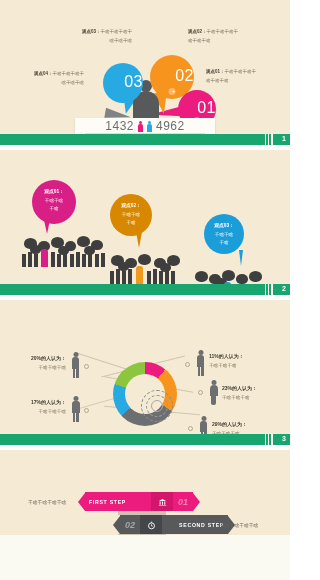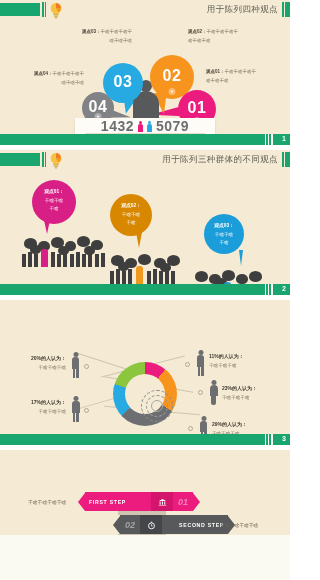--- a/index.html
+++ b/index.html
@@ -34,22 +34,22 @@
 
   .gap{height:5px;background:#ffffff;}
 
   
   .s1-person{position:absolute;left:133px;top:58px;width:26px;height:40px;}
   .s1-person .head{position:absolute;left:7px;top:0;width:12px;height:12px;
                    border-radius:50%;background:#58595b;}
   .s1-person .body{position:absolute;left:0;top:11px;width:26px;height:29px;
                    background:#58595b;border-radius:13px 13px 0 0;}
 
-  .bub{position:absolute;border-radius:50%;color:#fff;font-weight:bold;
-       text-align:center;font-family:"Liberation Sans",sans-serif;}
+  .bub{position:absolute;border-radius:50%;color:#fff;font-weight:normal;
+       text-align:right;font-family:"Liberation Sans",sans-serif;}
   .bub span.num{position:absolute;left:0;right:0;top:50%;transform:translateY(-58%);
                 font-size:16px;letter-spacing:.5px;}
   .bub .plus{position:absolute;left:50%;bottom:4px;transform:translateX(-50%);
              width:7px;height:7px;border-radius:50%;background:rgba(255,255,255,.35);
              font-size:6px;line-height:7px;color:#fff;}
   .tail{position:absolute;width:0;height:0;}
 
   .b03{left:103px;top:41px;width:40px;height:40px;background:#27aae1;}
   .b02{left:150px;top:33px;width:44px;height:44px;background:#f7941e;}
   .b04{left:82px;top:70px;width:32px;height:32px;background:#808285;}
@@ -73,21 +73,21 @@
   .cap .l2{display:block;}
 
   .c03{left:46px;top:6px;width:86px;text-align:right;}
   .c02{left:188px;top:6px;width:90px;text-align:left;}
   .c04{left:4px;top:48px;width:80px;text-align:right;}
   .c01{left:206px;top:46px;width:84px;text-align:left;}
 
   .statbar{position:absolute;left:75px;top:96px;width:140px;height:16px;
            background:#fdfcf7;box-shadow:0 1px 2px rgba(0,0,0,.12);
            display:flex;align-items:center;justify-content:center;gap:4px;}
-  .statbar .n{font-size:14px;color:#6d6e71;font-weight:bold;letter-spacing:.5px;}
+  .statbar .n{font-size:12px;color:#6d6e71;font-weight:normal;letter-spacing:.5px;}
   .fig{width:5px;height:11px;position:relative;}
   .fig i{position:absolute;left:1px;top:0;width:3px;height:3px;border-radius:50%;display:block;}
   .fig u{position:absolute;left:0;top:3.5px;width:5px;height:7.5px;display:block;
          border-radius:2px 2px 0 0;}
   .fig.f i,.fig.f u{background:#ec1c7e;}
   .fig.m i,.fig.m u{background:#27aae1;}
   .statbar-sh{position:absolute;left:85px;top:111px;width:120px;height:4px;
               background:linear-gradient(#e4dcc6,#f5ead3);}
 
   
@@ -143,38 +143,20 @@
   .stepnum{color:rgba(255,255,255,.45);font-size:9px;font-weight:bold;font-style:italic;}
   .s4cap{position:absolute;font-size:4.8px;color:#6b6153;}
   .shadow-tab{position:absolute;background:rgba(0,0,0,.16);}
 </style>
 </head>
 <body>
 
 <div class="deck">
 
   <section class="slide">
-    <div class="hdr">
-      <div class="hdr-green"></div>
-      <div class="hdr-tick"></div>
-      <div class="hdr-tick2"></div>
-      <div class="bulb">
-        <svg viewBox="0 0 14 17" width="14" height="17">
-          <path d="M7 1a5.2 5.2 0 0 0-3 9.5V12h6v-1.5A5.2 5.2 0 0 0 7 1z" fill="#f5c242"></path>
-          <path d="M7 1a5.2 5.2 0 0 1 5 5.2H7z" fill="#f47b20"></path>
-          <path d="M7 6.2h5A5.2 5.2 0 0 1 9.6 10.4z" fill="#f7941e"></path>
-          <rect x="4.4" y="12.2" width="5.2" height="1" fill="#c9a43a"></rect>
-          <rect x="4.8" y="13.7" width="4.4" height="1" fill="#c9a43a"></rect>
-          <rect x="6.3" y="15" width="1.4" height="1.6" fill="#c9a43a"></rect>
-        </svg>
-      </div>
-      <div class="hdr-title">用于陈列四种观点</div>
-      <div class="hdr-right"></div>
-      <div class="hdr-right2"></div>
-    </div>
 
     <div class="slide-body">
 
       <div class="cap c03">
         <b>观点03：</b><span>干啥干啥干啥干</span>
         <span class="l2">啥干啥干啥</span>
       </div>
       <div class="cap c02">
         <b>观点02：</b><span>干啥干啥干啥干</span>
         <span class="l2">啥干啥干啥</span>
@@ -191,24 +173,20 @@
       <div class="tail t04"></div>
       <div class="tail t01"></div>
       <div class="tail t03"></div>
       <div class="tail t02"></div>
 
       <div class="s1-person">
         <div class="head"></div>
         <div class="body"></div>
       </div>
 
-      <div class="bub b04">
-        <span class="num">04</span>
-        <span class="plus">+</span>
-      </div>
       <div class="bub b03">
         <span class="num">03</span>
       </div>
       <div class="bub b02">
         <span class="num">02</span>
         <span class="plus">+</span>
       </div>
       <div class="bub b01">
         <span class="num">01</span>
         <span class="plus">+</span>
@@ -217,54 +195,36 @@
       <div class="statbar">
         <span class="n">1432</span>
         <span class="fig f">
             <i></i>
             <u></u>
           </span>
         <span class="fig m">
             <i></i>
             <u></u>
           </span>
-        <span class="n">5079</span>
+        <span class="n">4962</span>
       </div>
       <div class="statbar-sh"></div>
     </div>
 
     <div class="foot">
       <div class="foot-slot"></div>
       <div class="foot-slot2"></div>
       <div class="foot-slot3"></div>
       <span class="pagenum">1</span>
     </div>
   </section>
 
   <div class="gap"></div>
 
   <section class="slide">
-    <div class="hdr">
-      <div class="hdr-green"></div>
-      <div class="hdr-tick"></div>
-      <div class="hdr-tick2"></div>
-      <div class="bulb">
-        <svg viewBox="0 0 14 17" width="14" height="17">
-          <path d="M7 1a5.2 5.2 0 0 0-3 9.5V12h6v-1.5A5.2 5.2 0 0 0 7 1z" fill="#f5c242"></path>
-          <path d="M7 1a5.2 5.2 0 0 1 5 5.2H7z" fill="#f47b20"></path>
-          <path d="M7 6.2h5A5.2 5.2 0 0 1 9.6 10.4z" fill="#f7941e"></path>
-          <rect x="4.4" y="12.2" width="5.2" height="1" fill="#c9a43a"></rect>
-          <rect x="4.8" y="13.7" width="4.4" height="1" fill="#c9a43a"></rect>
-          <rect x="6.3" y="15" width="1.4" height="1.6" fill="#c9a43a"></rect>
-        </svg>
-      </div>
-      <div class="hdr-title">用于陈列三种群体的不同观点</div>
-      <div class="hdr-right"></div>
-      <div class="hdr-right2"></div>
-    </div>
 
     <div class="slide-body">
 
       <div class="cbt ct1"></div>
       <div class="cbt ct2"></div>
       <div class="cbt ct3"></div>
 
       <div class="cbub cb1">
         <b>观点01：</b>
         <span>干啥干啥</span><br>

